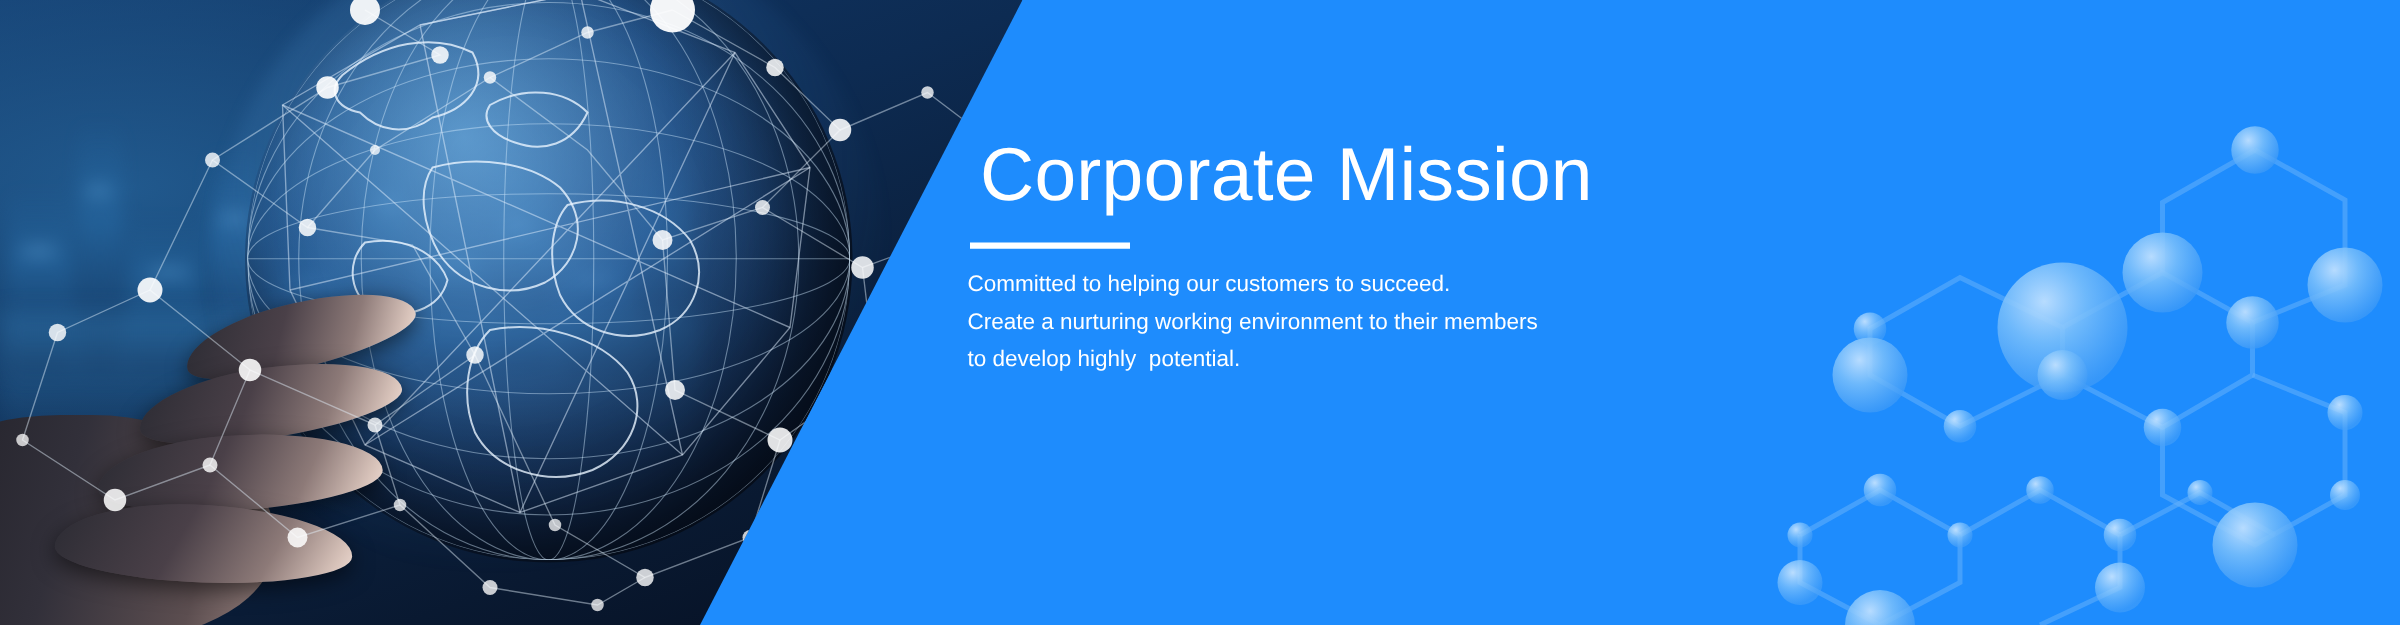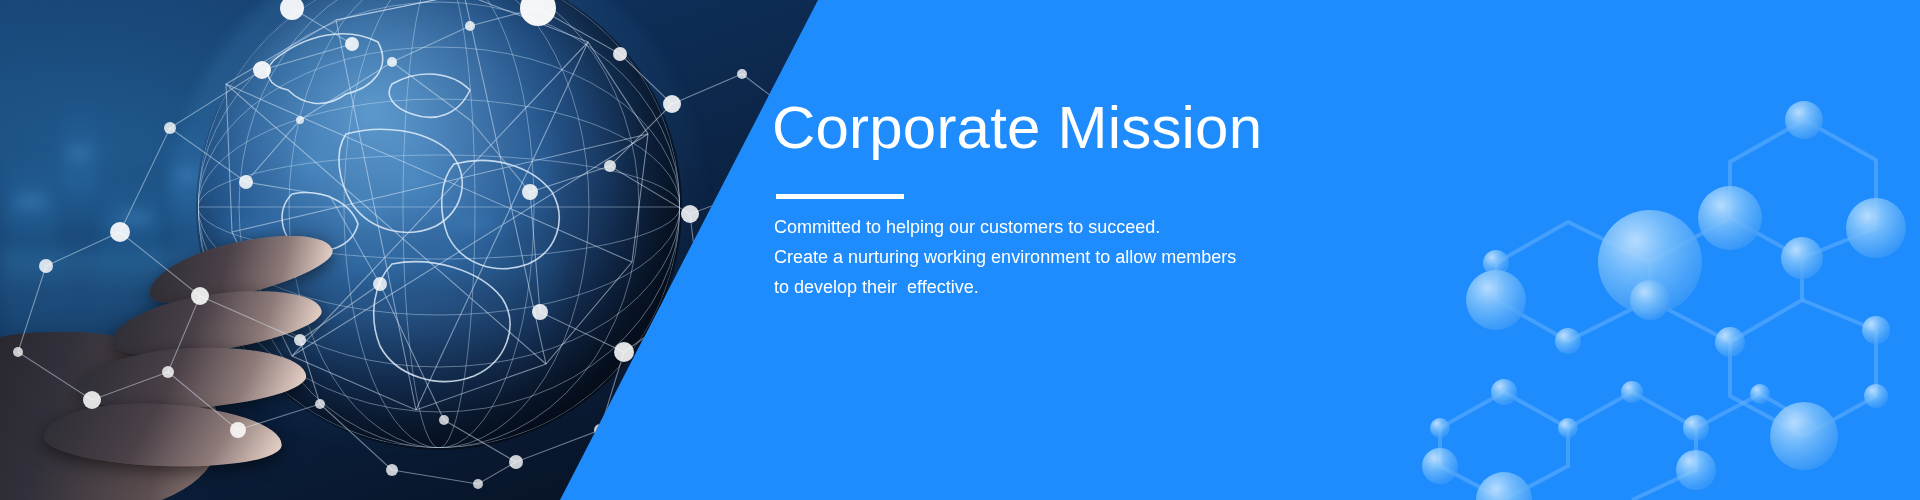--- a/index.html
+++ b/index.html
@@ -138,21 +138,21 @@
     position: absolute;
     left: 772px;
     top: 0;
     width: 700px;
     height: 500px;
   }
   .title {
     position: absolute;
     top: 96px;
     left: 0;
-    margin: 0;
+    margin: 12px;
     color: #ffffff;
     font-size: 60px;
     font-weight: 400;
     letter-spacing: 0.2px;
     line-height: 1.05;
     white-space: nowrap;
     font-family: "Liberation Sans", sans-serif;
   }
   .rule {
     position: absolute;
@@ -361,18 +361,18 @@
         <circle cx="790" cy="330" r="5" fill-opacity="0.72"></circle>
       </g>
     </svg>
   </div>
 
   <div class="content">
     <h1 class="title">Corporate Mission</h1>
     <div class="rule"></div>
     <div class="body-text">
       <span class="body-line">Committed to helping our customers to succeed.</span>
-      <span class="body-line">Create a nurturing working environment to allow members</span>
-      <span class="body-line">to develop their  effective.</span>
+      <span class="body-line">Create a nurturing working environment to their members</span>
+      <span class="body-line">to develop highly  potential.</span>
     </div>
   </div>
 
 </div>
 
 </body></html>

